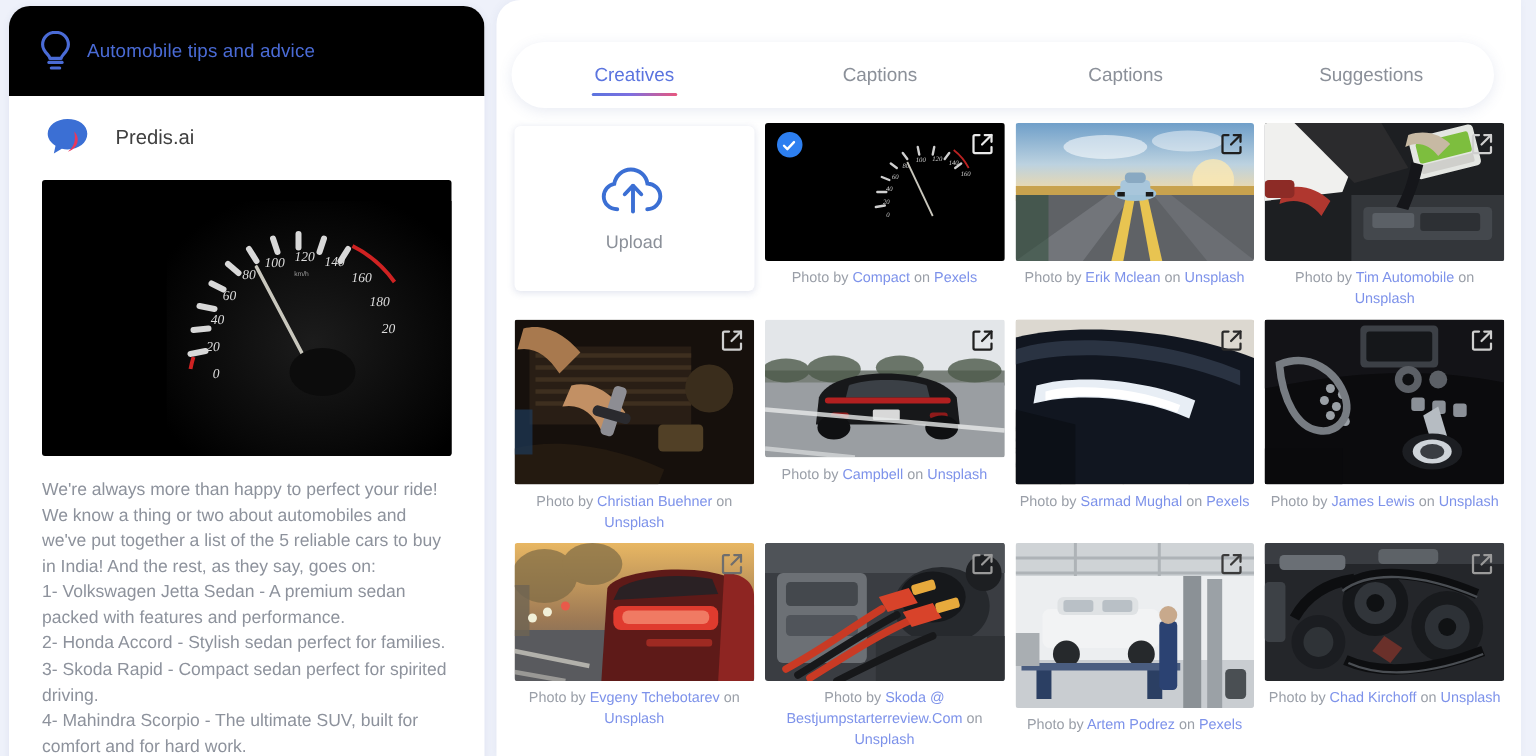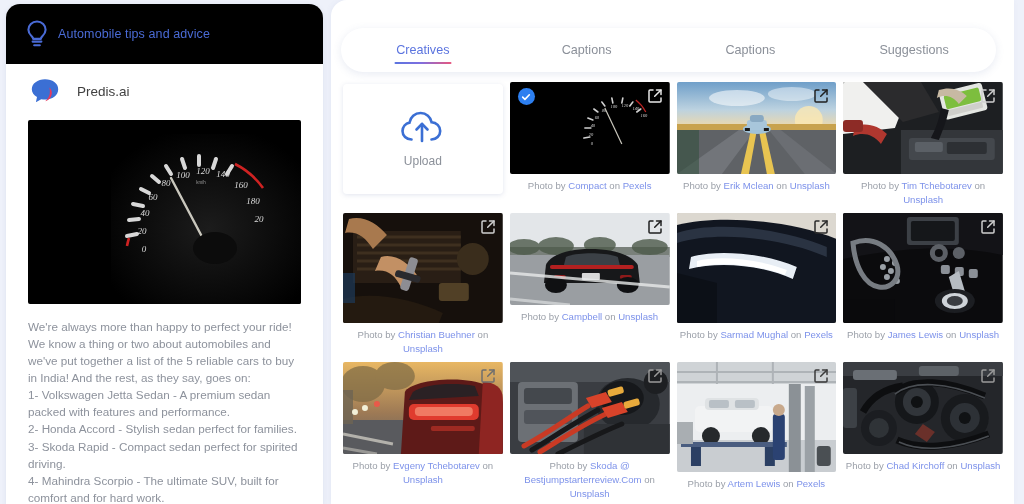--- a/index.html
+++ b/index.html
@@ -423,21 +423,21 @@
           </svg>
           <span class="expand-badge">
             <svg viewBox="0 0 18 18" xmlns="http://www.w3.org/2000/svg">
               <path d="M7 3H4a1 1 0 0 0-1 1v10a1 1 0 0 0 1 1h10a1 1 0 0 0 1-1v-3" fill="none" stroke="#cfcfcf" stroke-width="1.5" stroke-linecap="round"></path>
               <path d="M10.5 3H15v4.5" fill="none" stroke="#cfcfcf" stroke-width="1.5" stroke-linecap="round" stroke-linejoin="round"></path>
               <line x1="15" y1="3" x2="8.7" y2="9.3" stroke="#cfcfcf" stroke-width="1.5" stroke-linecap="round"></line>
             </svg>
           </span>
         </div>
         <div class="caption">
-          <span>Photo by </span><a>Tim Tchebotarev</a><span> on </span><a>Unsplash</a>
+          <span>Photo by </span><a>Tim Automobile</a><span> on </span><a>Unsplash</a>
         </div>
       </div>
 
       <div class="cell tall">
         <div class="thumb-wrap">
           <svg class="photo" viewBox="0 0 160 110" preserveAspectRatio="none" xmlns="http://www.w3.org/2000/svg">
             <rect width="160" height="110" fill="#16100c"></rect>
             <rect x="10" y="18" width="108" height="52" fill="#2b2016" opacity=".9"></rect>
             <g stroke="#3e2f1f" stroke-width="3">
               <line x1="14" y1="24" x2="118" y2="24"></line>
@@ -703,21 +703,21 @@
           </svg>
           <span class="expand-badge">
             <svg viewBox="0 0 18 18" xmlns="http://www.w3.org/2000/svg">
               <path d="M7 3H4a1 1 0 0 0-1 1v10a1 1 0 0 0 1 1h10a1 1 0 0 0 1-1v-3" fill="none" stroke="#3a3a3a" stroke-width="1.5" stroke-linecap="round"></path>
               <path d="M10.5 3H15v4.5" fill="none" stroke="#3a3a3a" stroke-width="1.5" stroke-linecap="round" stroke-linejoin="round"></path>
               <line x1="15" y1="3" x2="8.7" y2="9.3" stroke="#3a3a3a" stroke-width="1.5" stroke-linecap="round"></line>
             </svg>
           </span>
         </div>
         <div class="caption">
-          <span>Photo by </span><a>Artem Lewis</a><span> on </span><a>Pexels</a>
+          <span>Photo by </span><a>Artem Podrez</a><span> on </span><a>Pexels</a>
         </div>
       </div>
 
       <div class="cell">
         <div class="thumb-wrap">
           <svg class="photo" viewBox="0 0 160 92" preserveAspectRatio="none" xmlns="http://www.w3.org/2000/svg">
             <rect width="160" height="92" fill="#24262a"></rect>
             <rect x="0" y="0" width="160" height="14" fill="#3a3d42"></rect>
             <rect x="10" y="8" width="44" height="10" rx="3" fill="#6a6f75"></rect>
             <rect x="76" y="4" width="40" height="10" rx="3" fill="#5d6267"></rect>

